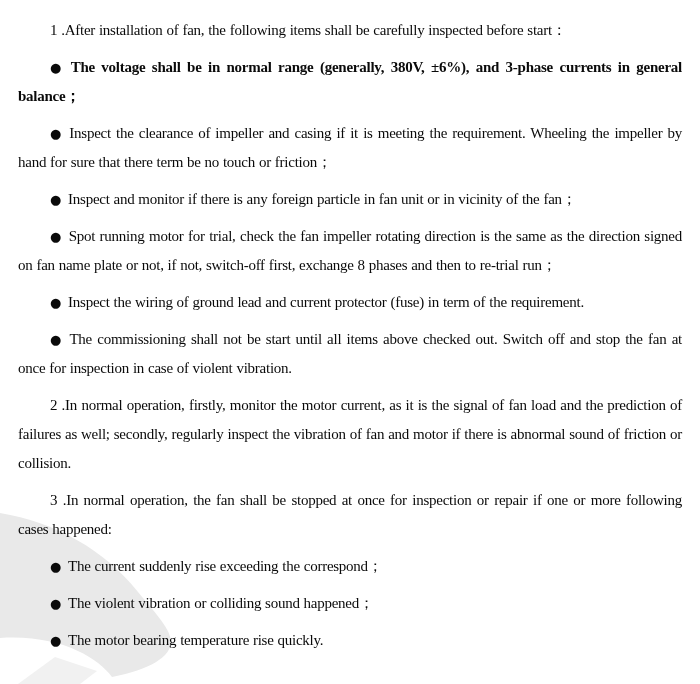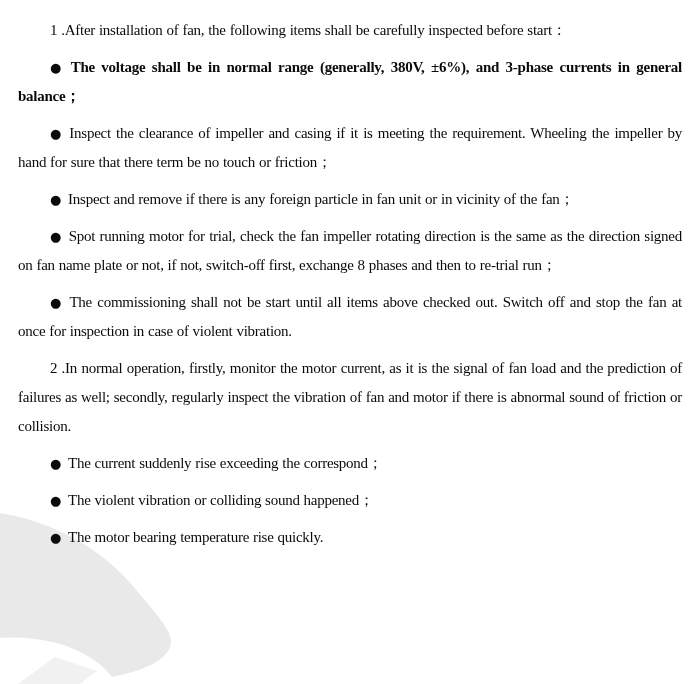--- a/index.html
+++ b/index.html
@@ -46,31 +46,33 @@
 </svg>
 
 <div class="content">
 
   <p class="para"><span>1 .After installation of fan, the following items shall be carefully inspected before start：</span></p>
 
   <p class="para sp"><span class="bullet">●</span><span>The voltage shall be in normal range (generally, 380V, ±6%), and 3-phase currents in general balance；</span></p>
 
   <p class="para"><span class="bullet">●</span><span>Inspect the clearance of impeller and casing if it is meeting the requirement. Wheeling the impeller by hand for sure that there term be no touch or friction；</span></p>
 
-  <p class="para"><span class="bullet">●</span><span>Inspect and remove if there is any foreign particle in fan unit or in vicinity of the fan；</span></p>
+  <p class="para"><span class="bullet">●</span><span>Inspect and monitor if there is any foreign particle in fan unit or in vicinity of the fan；</span></p>
 
   <p class="para"><span class="bullet">●</span><span>Spot running motor for trial, check the fan impeller rotating direction is the same as the direction signed on fan name plate or not, if not, switch-off first, exchange 8 phases and then to re-trial run；</span></p>
 
 
+  <p class="para"><span class="bullet">●</span><span>Inspect the wiring of ground lead and current protector (fuse) in term of the requirement.</span></p>
 
   <p class="para"><span class="bullet">●</span><span>The commissioning shall not be start until all items above checked out. Switch off and stop the fan at once for inspection in case of violent vibration.</span></p>
 
 
   <p class="para"><span>2 .In normal operation, firstly, monitor the motor current, as it is the signal of fan load and the prediction of failures as well; secondly, regularly inspect the vibration of fan and motor if there is abnormal sound of friction or collision.</span></p>
 
+  <p class="para"><span>3 .In normal operation, the fan shall be stopped at once for inspection or repair if one or more following cases happened:</span></p>
 
   <p class="para"><span class="bullet">●</span><span>The current suddenly rise exceeding the correspond；</span></p>
 
   <p class="para"><span class="bullet">●</span><span>The violent vibration or colliding sound happened；</span></p>
 
   <p class="para"><span class="bullet">●</span><span>The motor bearing temperature rise quickly.</span></p>
 
 </div>
 
 </body></html>

